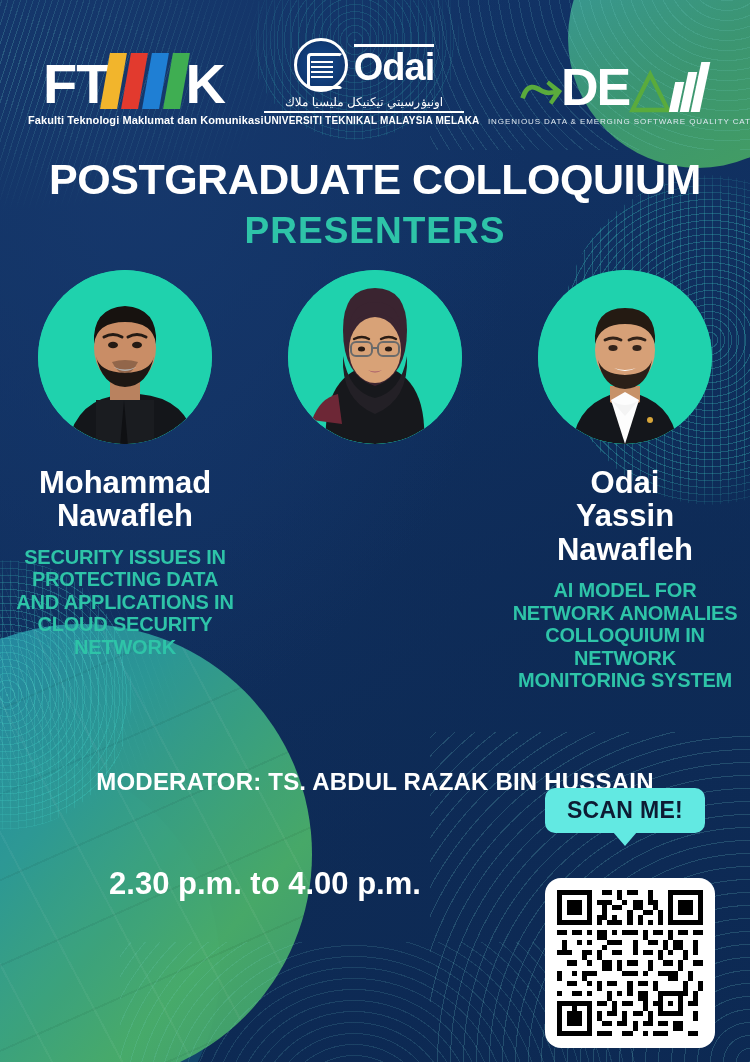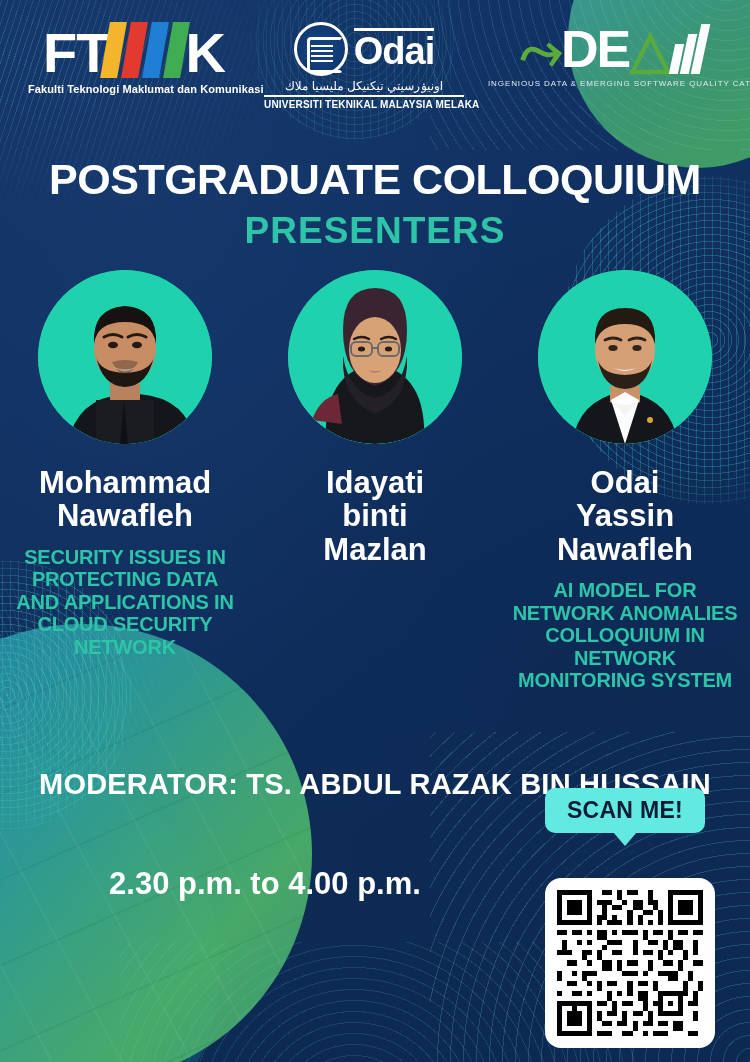--- a/index.html
+++ b/index.html
@@ -90,21 +90,21 @@
   }
   .lines-topmid {
     top: 0; left: 430px; width: 330px; height: 150px;
     background: repeating-radial-gradient(circle at 90% -20%, rgba(120,215,210,.15) 0 1px, rgba(120,215,210,0) 1px 10px);
   }
 
   
   .logo-row {
     position: absolute; top: 22px; left: 0; right: 0;
     height: 104px;
-    display: flex; align-items: flex-start; justify-content: space-between;
+    display: flex; align-items: flex-end; justify-content: space-between;
     padding: 0 28px;
     box-sizing: border-box;
     z-index: 5;
     gap: 24px;
   }
 
   
   .ftmk { width: 212px; text-align: center; }
   .ftmk-main {
     font-size: 56px; font-weight: bold; letter-spacing: -1px;
@@ -199,21 +199,21 @@
   }
   .ptopic {
     margin-top: 13px;
     font-size: 20px; font-weight: bold; color: #2ec4a8; line-height: 1.12;
     letter-spacing: -.2px;
   }
 
   
   .moderator {
     position: absolute; top: 768px; left: 0; right: 0; text-align: center;
-    font-size: 29px; font-weight: bold; color: #ffffff; letter-spacing: .2px;
+    font-size: 24px; font-weight: bold; color: #ffffff; letter-spacing: .2px;
     z-index: 5;
   }
 
   
   .datetime {
     position: absolute; top: 865px; left: 40px; width: 450px; text-align: center;
     color: #ffffff; z-index: 5;
   }
   .datetime .d1 { font-size: 32px; font-weight: bold; line-height: 1.25; }
   .datetime .d2 { font-size: 31px; font-weight: bold; line-height: 1.25; }
@@ -360,23 +360,20 @@
             </g>
             <ellipse cx="73.5" cy="79" rx="3.6" ry="2.5" fill="#2a1c14"></ellipse>
             <ellipse cx="100.5" cy="79" rx="3.6" ry="2.5" fill="#2a1c14"></ellipse>
             <path d="M66 69 q8-4 15 0" stroke="#2a1c14" stroke-width="2.4" fill="none" stroke-linecap="round"></path>
             <path d="M93 69 q8-4 15 0" stroke="#2a1c14" stroke-width="2.4" fill="none" stroke-linecap="round"></path>
             <path d="M80 100 q7 5 14 0 q-7 3 -14 0 z" fill="#a4596a"></path>
             <path d="M24 150 q8-22 26-26 l4 30 z" fill="#6d2736"></path>
           </g>
         </svg>
       </div>
-      <div class="pname">Idayati
-binti
-Mazlan</div>
     </div>
 
     <div class="presenter">
       <div class="avatar">
         <svg width="174" height="174" viewBox="0 0 174 174">
           <defs>
               <clipPath id="c3">
                 <circle cx="87" cy="87" r="87"></circle>
               </clipPath>
             </defs>

